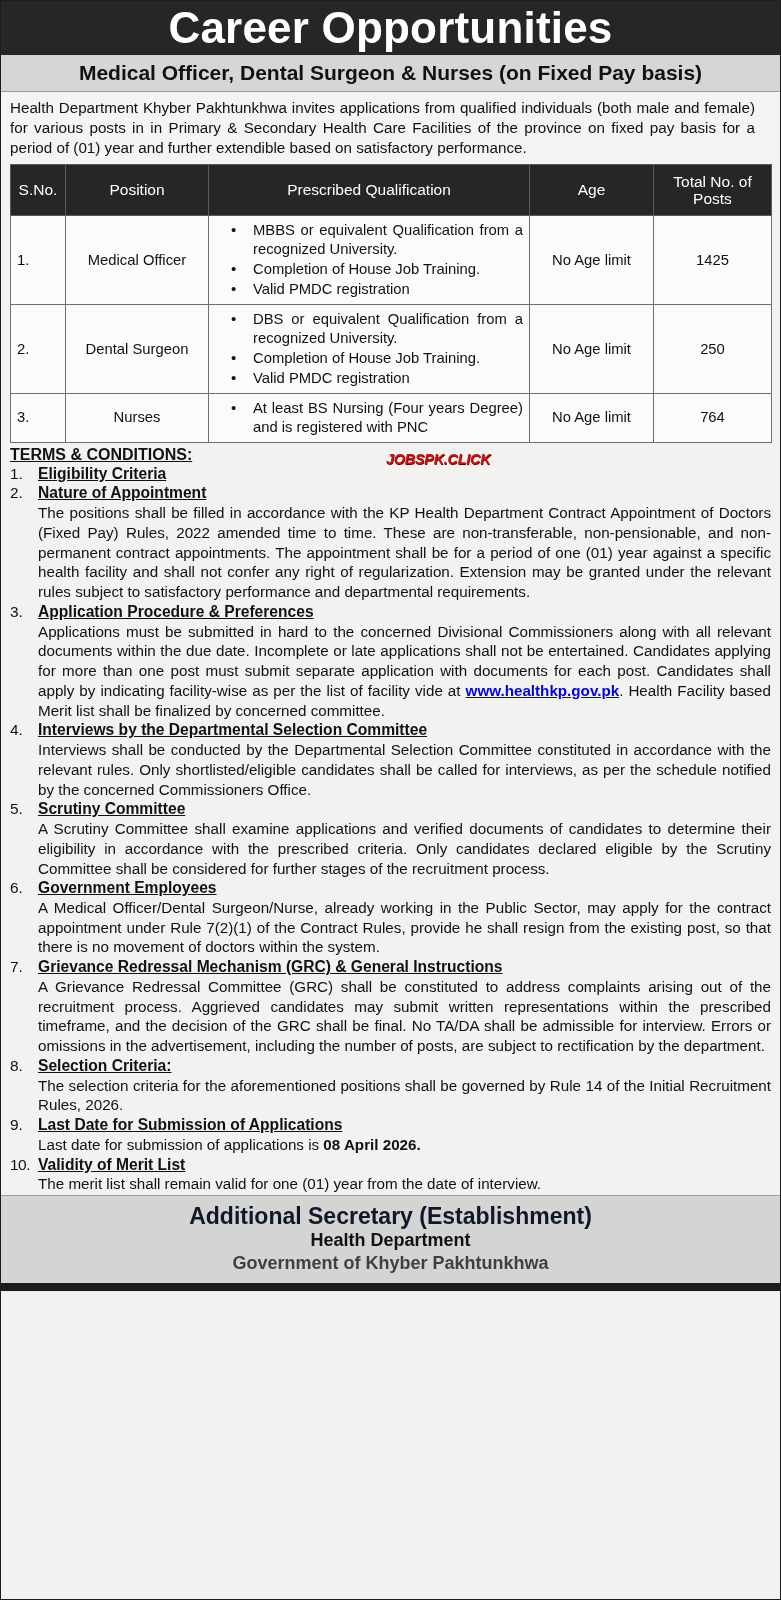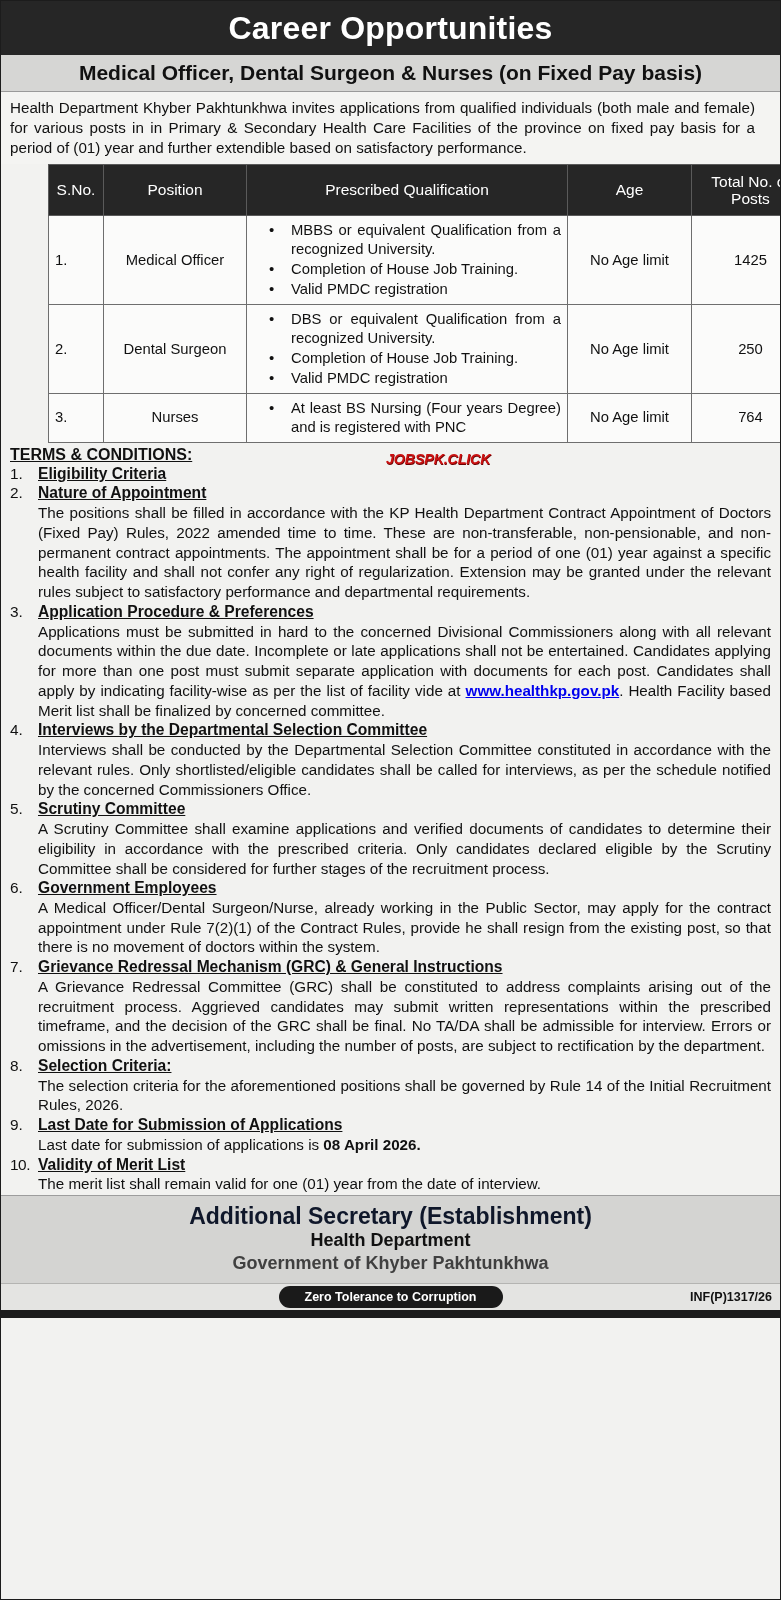--- a/index.html
+++ b/index.html
@@ -25,21 +25,21 @@
   
   .banner {
     background: #262626;
     height: 54px;
     display: flex;
     align-items: center;
     justify-content: center;
   }
   .banner-title {
     color: #ffffff;
-    font-size: 32px;
+    font-size: 44px;
     font-weight: bold;
     letter-spacing: 0.2px;
     line-height: 1;
   }
   .subbanner {
     background: #d6d6d4;
     height: 36px;
     display: flex;
     align-items: center;
     justify-content: center;
@@ -57,21 +57,20 @@
     font-size: 15.2px;
     line-height: 1.33;
     color: #111111;
     text-align: justify;
     background: #f4f4f2;
   }
 
   
   .table-wrap {
     padding: 0 9px;
-    margin-left: 38px;
   }
   table.jobs {
     width: 100%;
     border-collapse: collapse;
     table-layout: fixed;
     background: #fbfbfa;
   }
   table.jobs th {
     background: #262626;
     color: #ffffff;
@@ -372,20 +371,16 @@
       </li>
     </ol>
   </div>
 
   <div class="footer">
     <div class="f-line1">Additional Secretary (Establishment)</div>
     <div class="f-line2">Health Department</div>
     <div class="f-line3">Government of Khyber Pakhtunkhwa</div>
   </div>
 
-  <div class="bottombar">
-    <div class="pill">Zero Tolerance to Corruption</div>
-    <div class="inf">INF(P)1317/26</div>
-  </div>
 
   <div class="blackstrip"></div>
 
 </div>
 
 </body></html>

